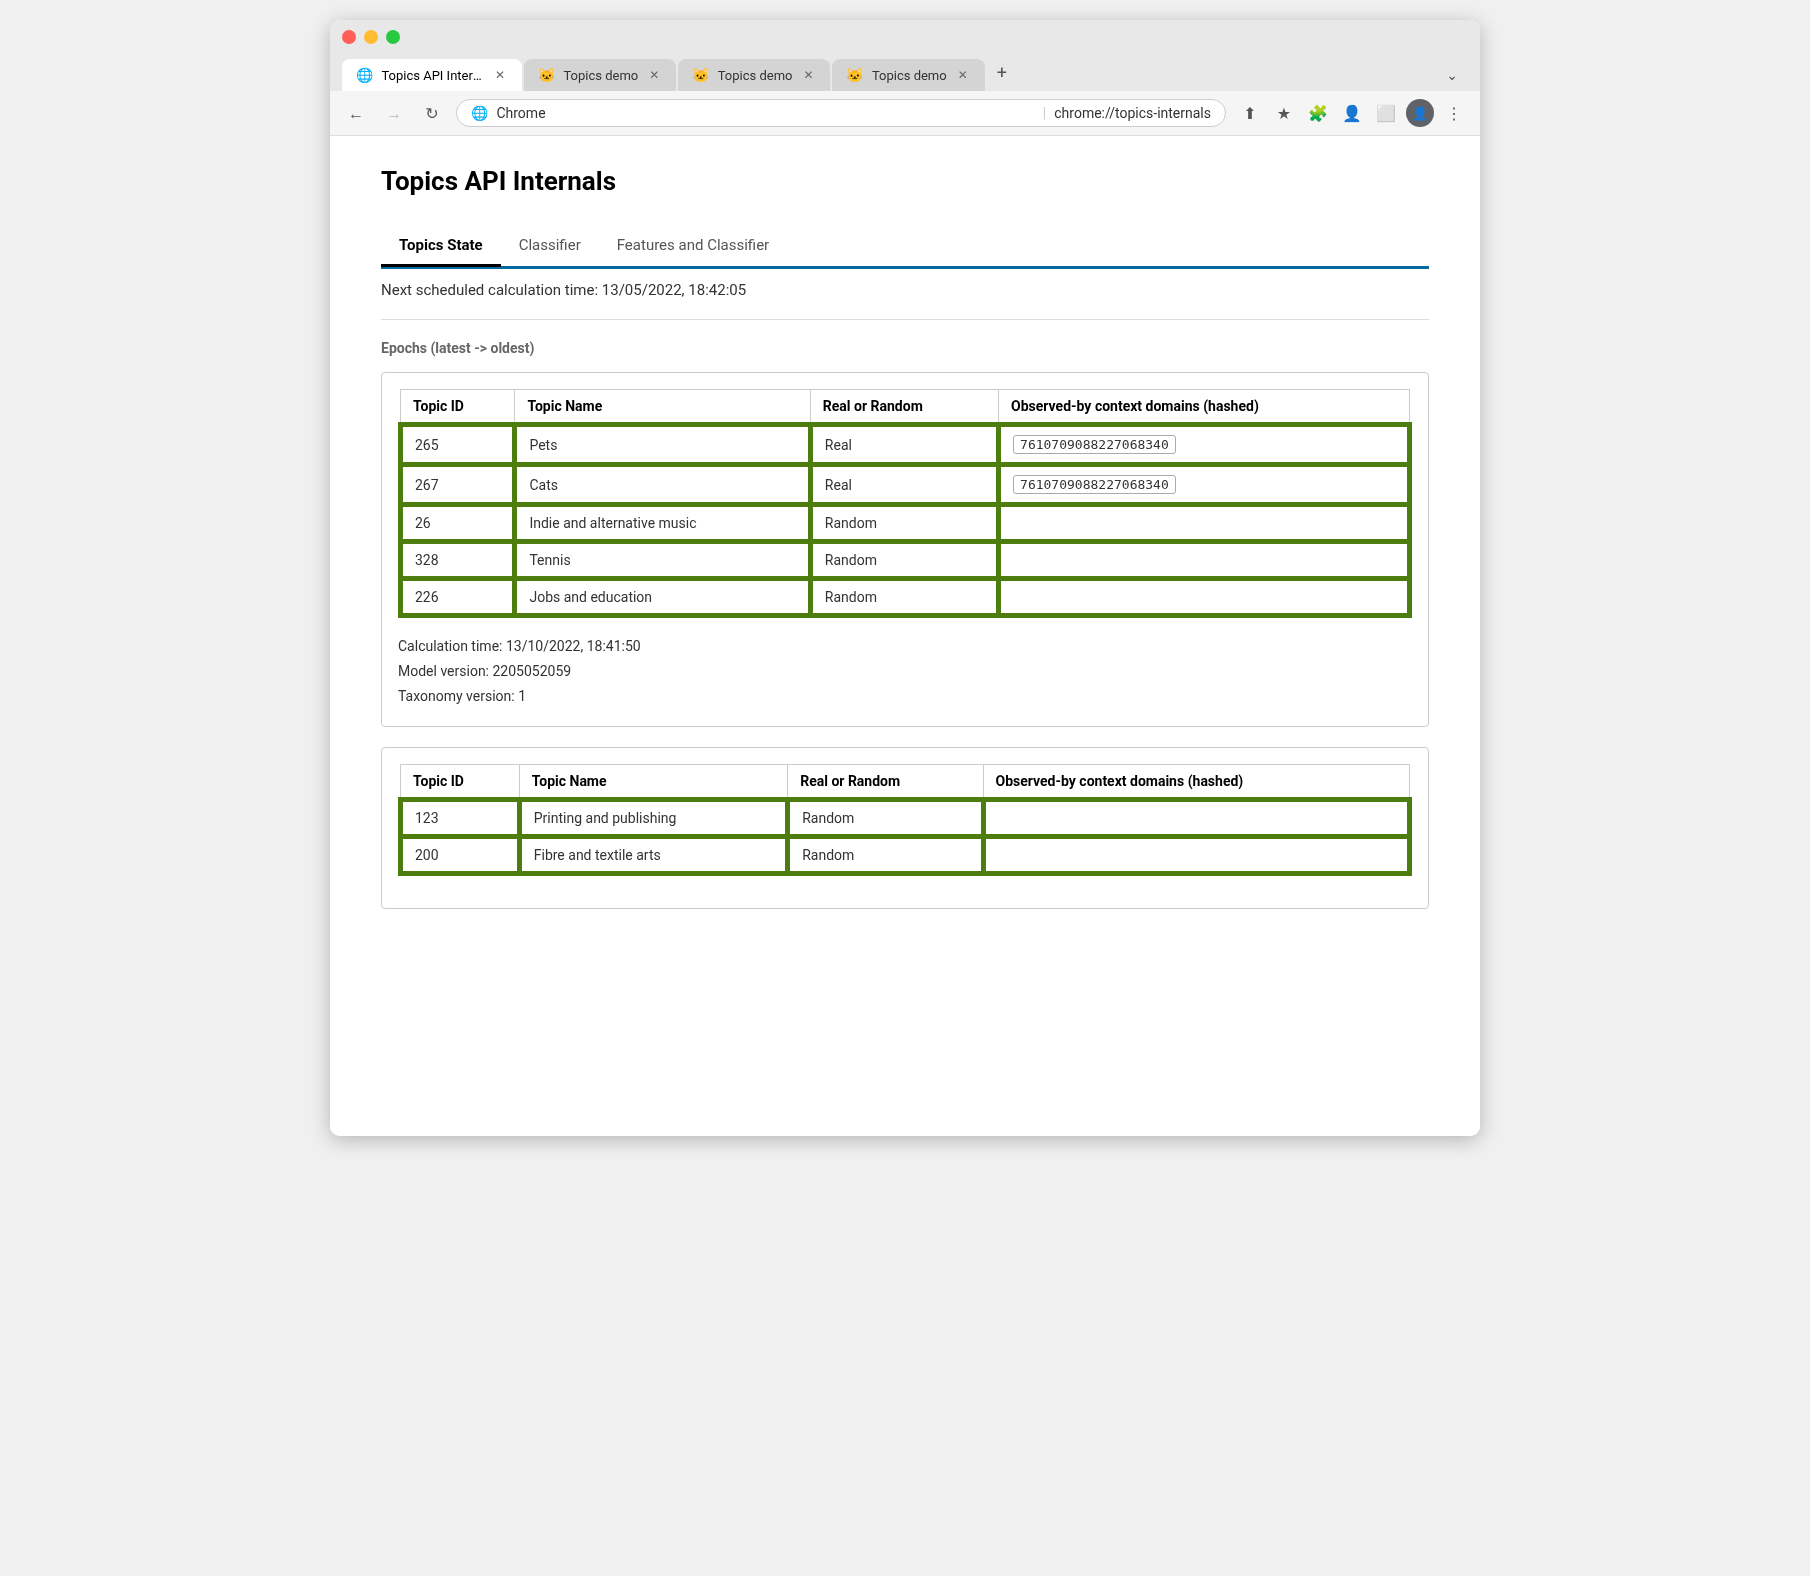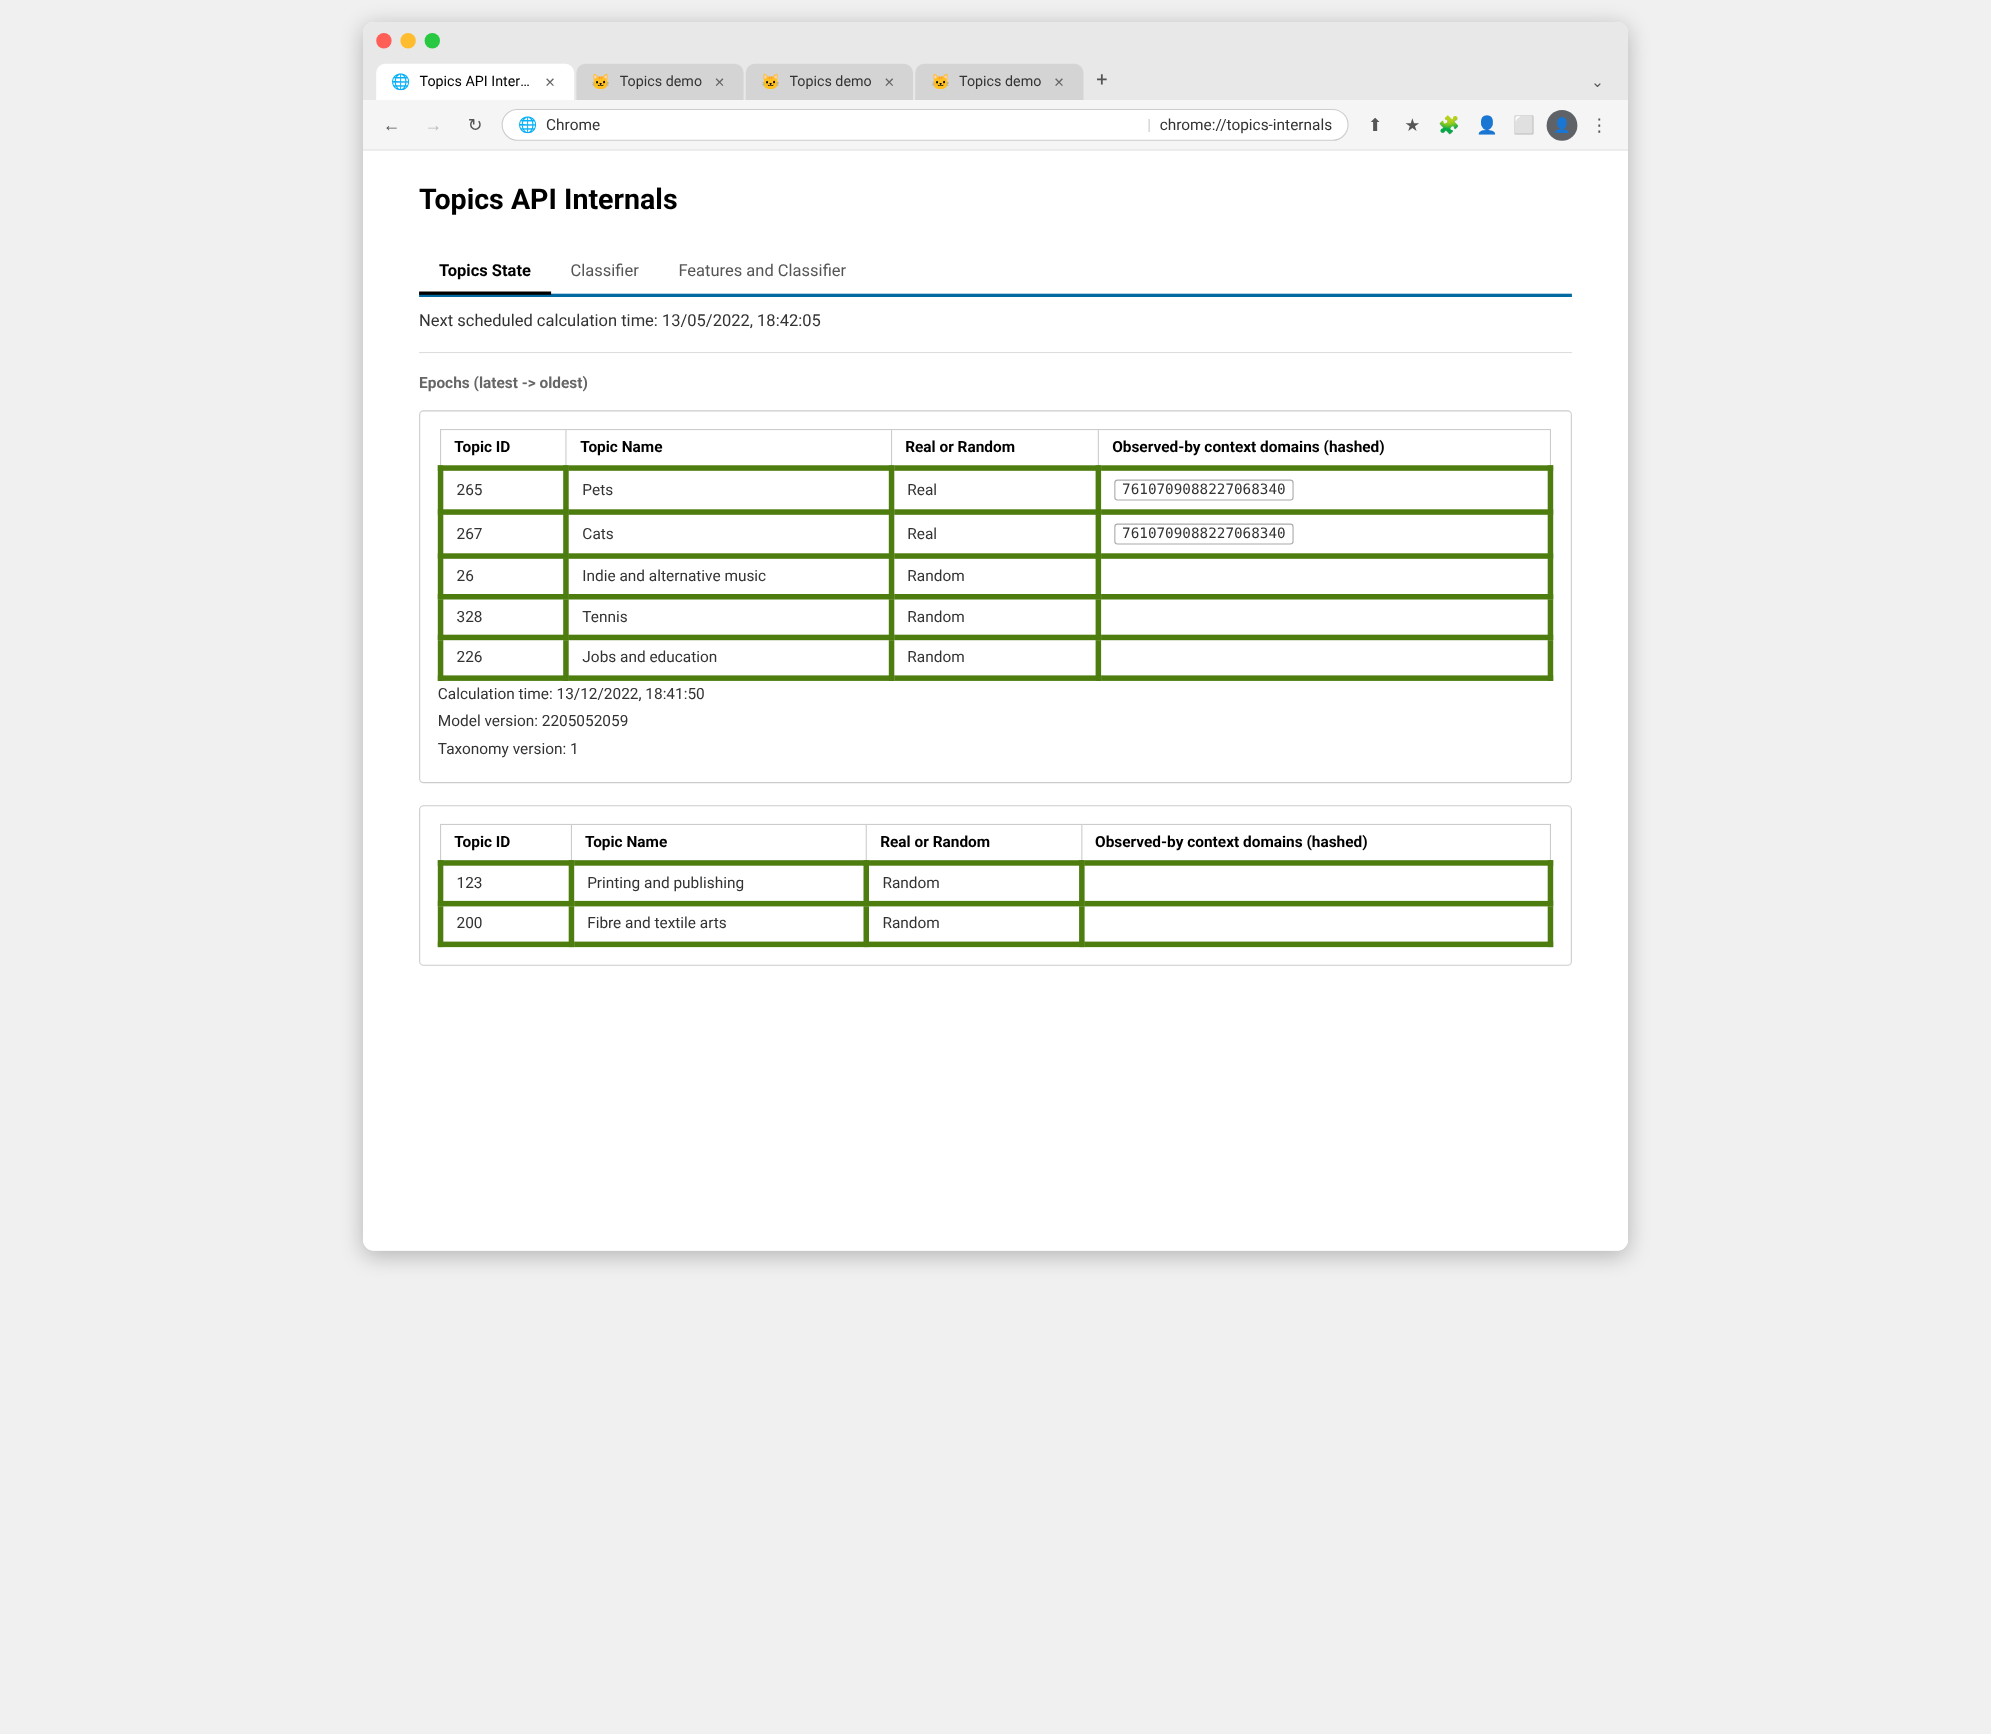--- a/index.html
+++ b/index.html
@@ -225,20 +225,21 @@
       border-radius: 4px;
       padding: 16px;
       margin-bottom: 20px;
     }
 
     
     table {
       width: 100%;
       border-collapse: collapse;
       font-size: 14px;
+      margin-bottom: 16px;
     }
     th {
       text-align: left;
       font-weight: bold;
       padding: 8px 12px;
       border: 1px solid #ccc;
       background: #fff;
     }
     td {
       padding: 8px 12px;
@@ -377,21 +378,21 @@
               <td>226</td>
               <td>Jobs and education</td>
               <td>Random</td>
               <td></td>
             </tr>
           </tbody>
       </table>
       <div class="epoch-meta">
         <div>
           <span>Calculation time:</span>
-          <span>13/12/2022, 18:41:50</span>
+          <span>13/10/2022, 18:41:50</span>
         </div>
         <div>
           <span>Model version:</span>
           <span>2205052059</span>
         </div>
         <div>
           <span>Taxonomy version:</span>
           <span>1</span>
         </div>
       </div>

